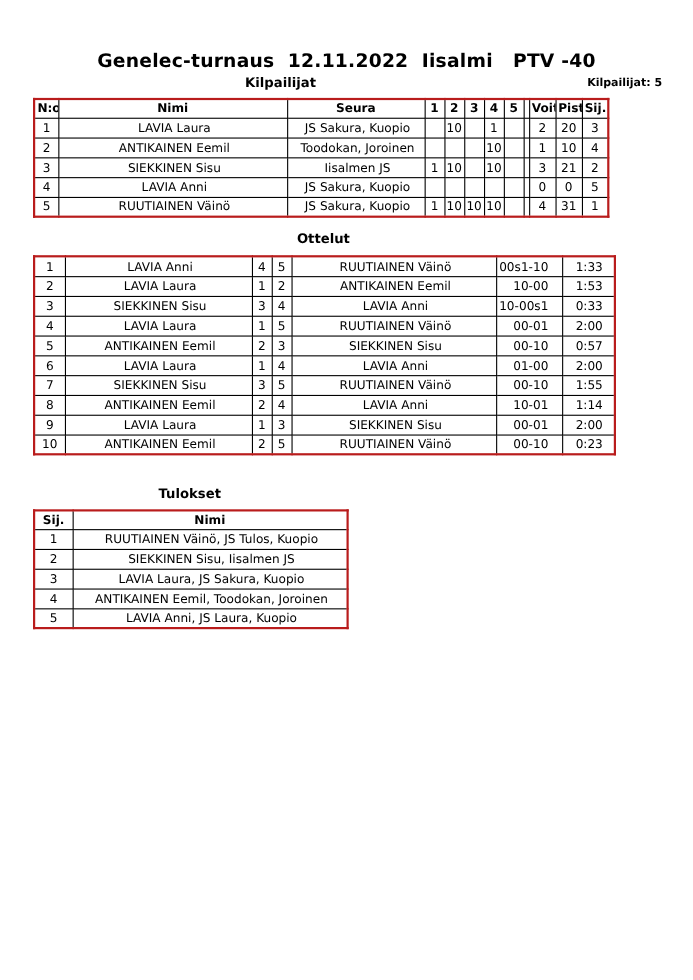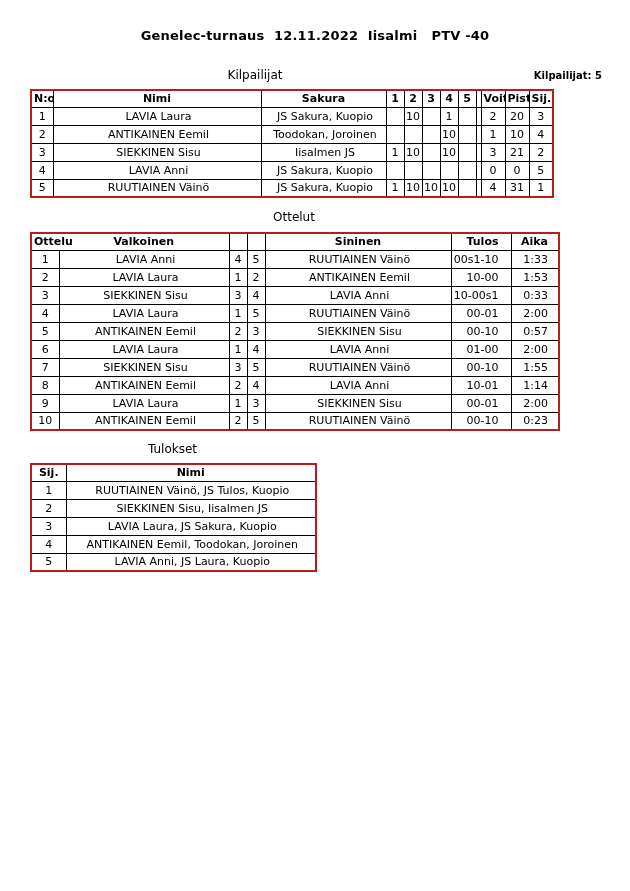--- a/index.html
+++ b/index.html
@@ -2,22 +2,22 @@
 <html><head>
 <meta charset="utf-8">
 <style>
   *{margin:0;padding:0;box-sizing:border-box}
   html,body{background:#fff}
   body{
     width:630px;height:891px;position:relative;color:#000;
     font-family:"DejaVu Sans","Liberation Sans",sans-serif;font-size:11px;
   }
   .abs{position:absolute}
-  .doc-title{top:28px;left:0;width:630px;text-align:center;font-size:13px;font-weight:bold;white-space:pre;letter-spacing:0.2px}
-  .section-title{font-weight:normal;font-size:12px;text-align:center}
+  .doc-title{top:46px;left:0;width:630px;text-align:center;font-size:17px;font-weight:bold;white-space:pre;letter-spacing:0.2px}
+  .section-title{font-weight:bold;font-size:12px;text-align:center}
   #kilpailijat-heading{top:68px;left:30px;width:450px}
   #competitors-count{top:70px;right:28px;font-size:10px;font-weight:bold}
   #ottelut-title{top:210px;left:30px;width:528px}
   #tulokset-title{top:442px;left:30px;width:285px}
 
   table{border-collapse:collapse;table-layout:fixed;position:absolute;background:#fff}
   .tbl{border:2px solid #b91c1c}
   th,td{border:1px solid #000;height:18px;font-size:11px;white-space:nowrap;overflow:hidden;vertical-align:middle;padding:0 2px}
   th{font-weight:bold;height:17px;text-align:center}
   td{font-weight:normal}
@@ -51,21 +51,21 @@
       <col style="width:18px">
     <col style="width:5px">
       <col style="width:24px">
       <col style="width:24px">
       <col style="width:24px">
   </colgroup>
   <tbody>
       <tr>
     <th>N:o</th>
     <th>Nimi</th>
-    <th>Sakura</th>
+    <th>Seura</th>
     <th>1</th>
     <th>2</th>
     <th>3</th>
     <th>4</th>
     <th>5</th>
     <th></th>
     <th>Voit.</th>
     <th>Pist.</th>
     <th>Sij.</th>
   </tr>
@@ -148,29 +148,20 @@
   <colgroup>
     <col style="width:28px">
       <col style="width:170px">
       <col style="width:18px">
       <col style="width:18px">
     <col style="width:186px">
       <col style="width:60px">
       <col style="width:48px">
   </colgroup>
   <tbody>
-      <tr>
-    <th class="ot-h1">Ottelu</th>
-    <th class="ot-h2">Valkoinen</th>
-    <th></th>
-    <th></th>
-    <th>Sininen</th>
-    <th class="res">Tulos</th>
-    <th class="tim">Aika</th>
-  </tr>
   <tr>
     <td class="c">1</td>
     <td class="l">LAVIA Anni</td>
     <td class="c">4</td>
     <td class="c">5</td>
     <td class="l">RUUTIAINEN Väinö</td>
     <td class="res">00s1-10</td>
     <td class="tim">1:33</td>
   </tr>
   <tr>

